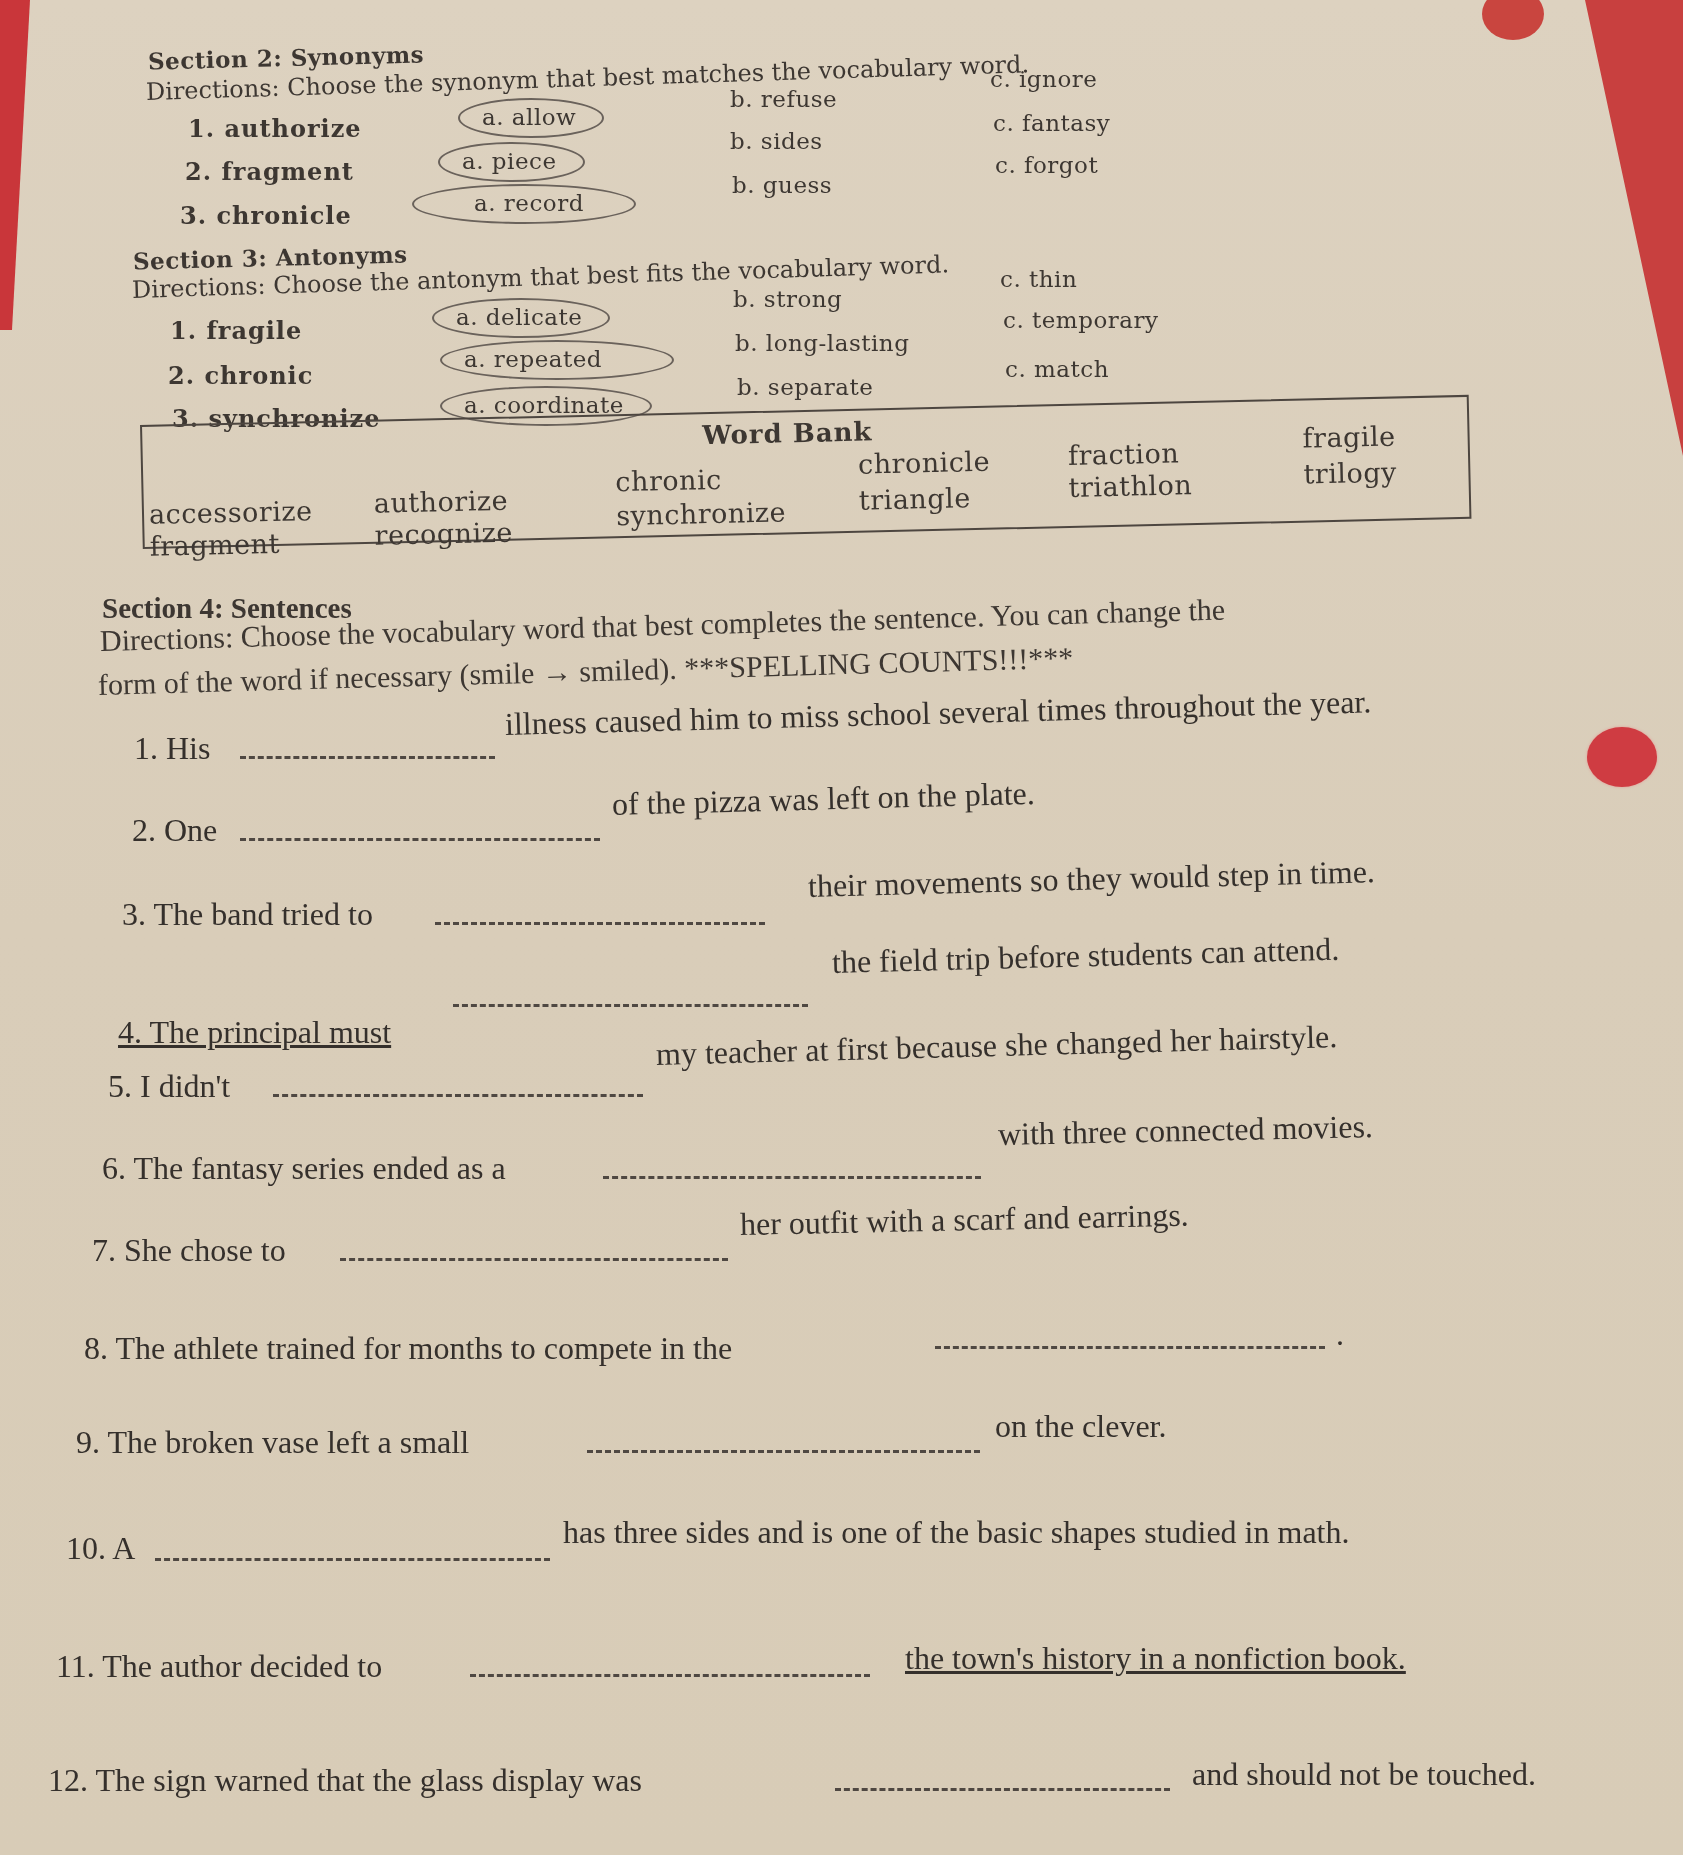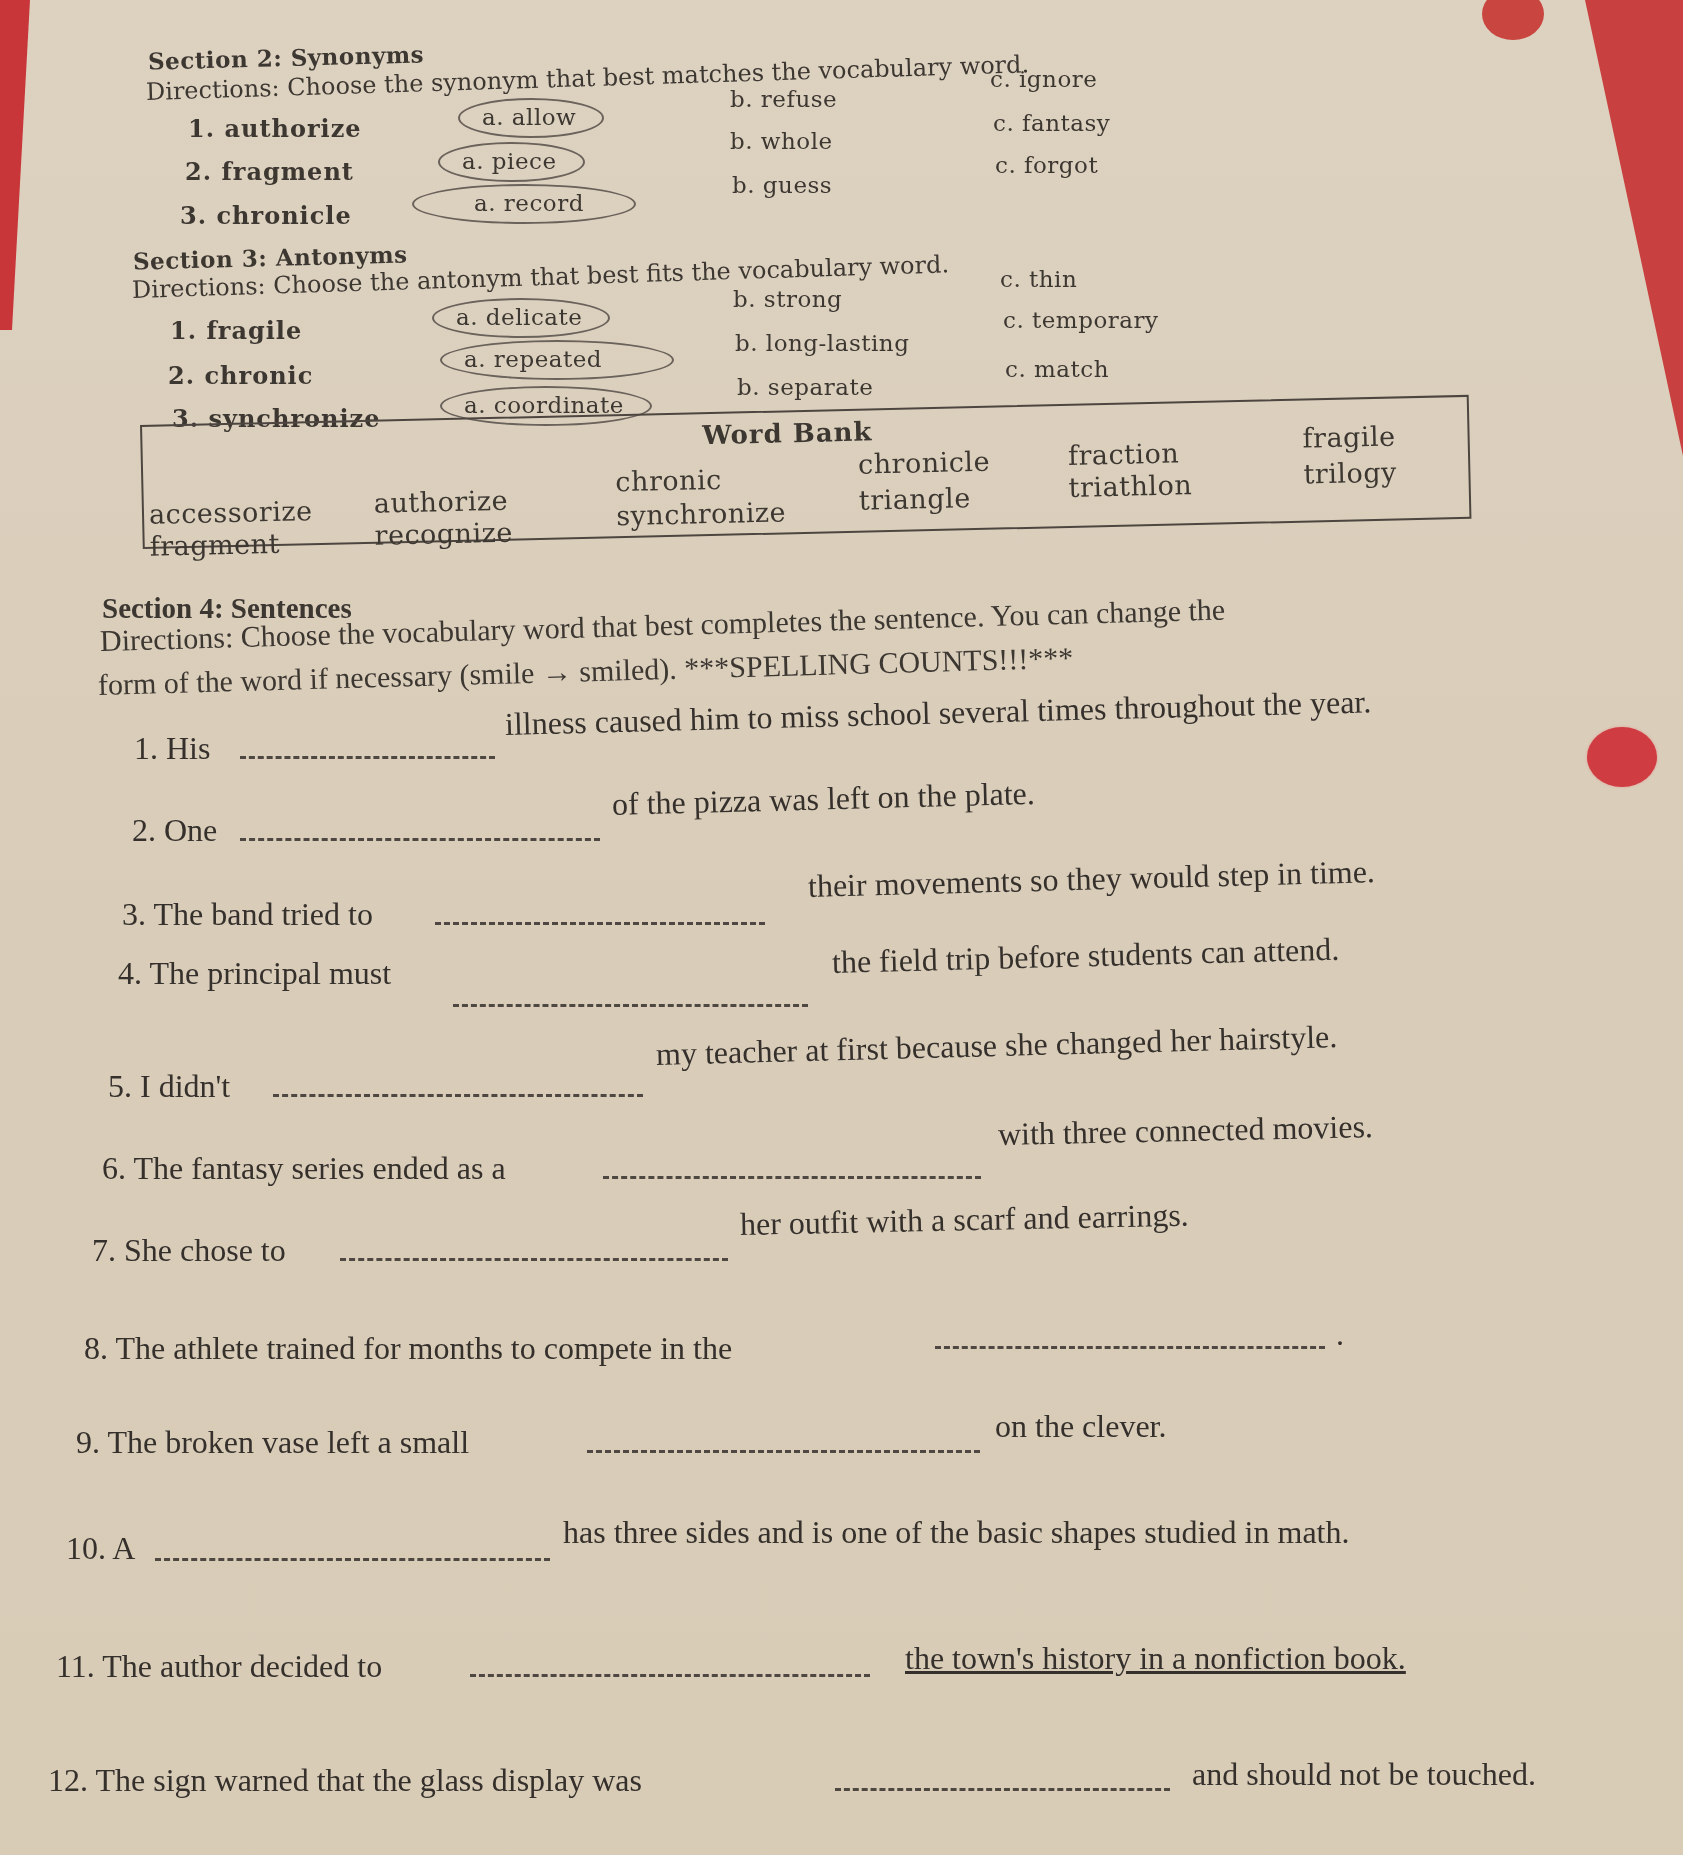--- a/index.html
+++ b/index.html
@@ -66,21 +66,21 @@
   <div class="abs sec-head" style="left:148px;top:44px;transform:rotate(-1.5deg);">Section 2: Synonyms</div>
   <div class="abs dir" style="left:146px;top:78px;transform:rotate(-1.8deg);transform-origin:left;">Directions: Choose the synonym that best matches the vocabulary word.</div>
 
   <div class="abs qword" style="left:188px;top:114px;"><span>1.</span> <span>authorize</span></div>
   <div class="abs opt circled" style="left:458px;top:98px;">a. allow</div>
   <div class="abs opt" style="left:730px;top:86px;">b. refuse</div>
   <div class="abs opt" style="left:990px;top:66px;">c. ignore</div>
 
   <div class="abs qword" style="left:185px;top:157px;"><span>2.</span> <span>fragment</span></div>
   <div class="abs opt circled" style="left:438px;top:142px;">a. piece</div>
-  <div class="abs opt" style="left:730px;top:128px;">b. whole</div>
+  <div class="abs opt" style="left:730px;top:128px;">b. sides</div>
   <div class="abs opt" style="left:993px;top:110px;">c. fantasy</div>
 
   <div class="abs qword" style="left:180px;top:201px;"><span>3.</span> <span>chronicle</span></div>
   <div class="abs opt circled" style="left:412px;top:184px;padding-left:60px;padding-right:50px;">a. record</div>
   <div class="abs opt" style="left:732px;top:172px;text-align:center;">b. guess</div>
   <div class="abs opt" style="left:995px;top:152px;">c. forgot</div>
 </div>
 
 <div>
   <div class="abs sec-head" style="left:133px;top:244px;transform:rotate(-1.5deg);">Section 3: Antonyms</div>
@@ -128,21 +128,21 @@
   <div class="abs sent" style="left:505px;top:706px;transform:rotate(-1.5deg);transform-origin:left;">illness caused him to miss school several times throughout the year.</div>
 
   <div class="abs sent" style="left:132px;top:812px;">2.  One</div>
   <div class="abs blank" style="left:240px;top:834px;width:360px;"></div>
   <div class="abs sent" style="left:612px;top:786px;transform:rotate(-1.5deg);transform-origin:left;">of the pizza was left on the plate.</div>
 
   <div class="abs sent" style="left:122px;top:896px;">3.  The band tried to</div>
   <div class="abs blank" style="left:435px;top:918px;width:330px;"></div>
   <div class="abs sent" style="left:808px;top:868px;transform:rotate(-1.5deg);transform-origin:left;">their movements so they would step in time.</div>
 
-  <div class="abs sent" style="left:118px;top:955px;">4.  The principal must</div>
+  <div class="abs sent" style="left:118px;top:1014px;text-decoration:underline;">4.  The principal must</div>
   <div class="abs blank" style="left:453px;top:1000px;width:355px;"></div>
   <div class="abs sent" style="left:832px;top:944px;transform:rotate(-1.5deg);transform-origin:left;">the field trip before students can attend.</div>
 
   <div class="abs sent" style="left:108px;top:1068px;">5.  I didn't</div>
   <div class="abs blank" style="left:273px;top:1090px;width:370px;"></div>
   <div class="abs sent" style="left:656px;top:1036px;transform:rotate(-1.5deg);transform-origin:left;">my teacher at first because she changed her hairstyle.</div>
 
   <div class="abs sent" style="left:102px;top:1150px;">6.  The fantasy series ended as a</div>
   <div class="abs blank" style="left:603px;top:1172px;width:378px;"></div>
   <div class="abs sent" style="left:998px;top:1116px;transform:rotate(-1.2deg);transform-origin:left;">with three connected movies.</div>

